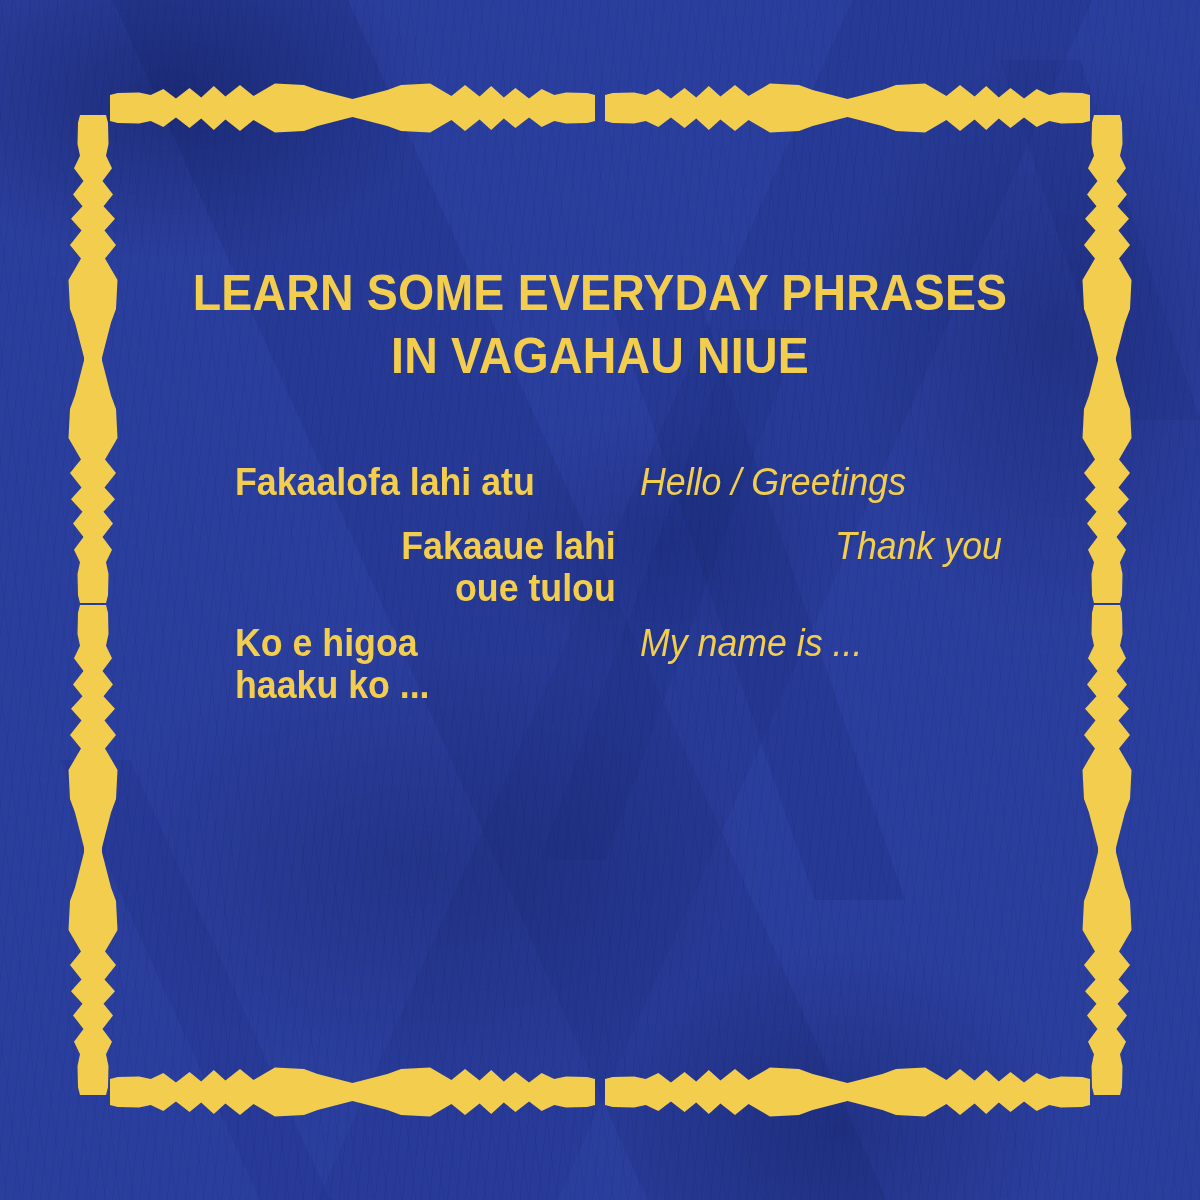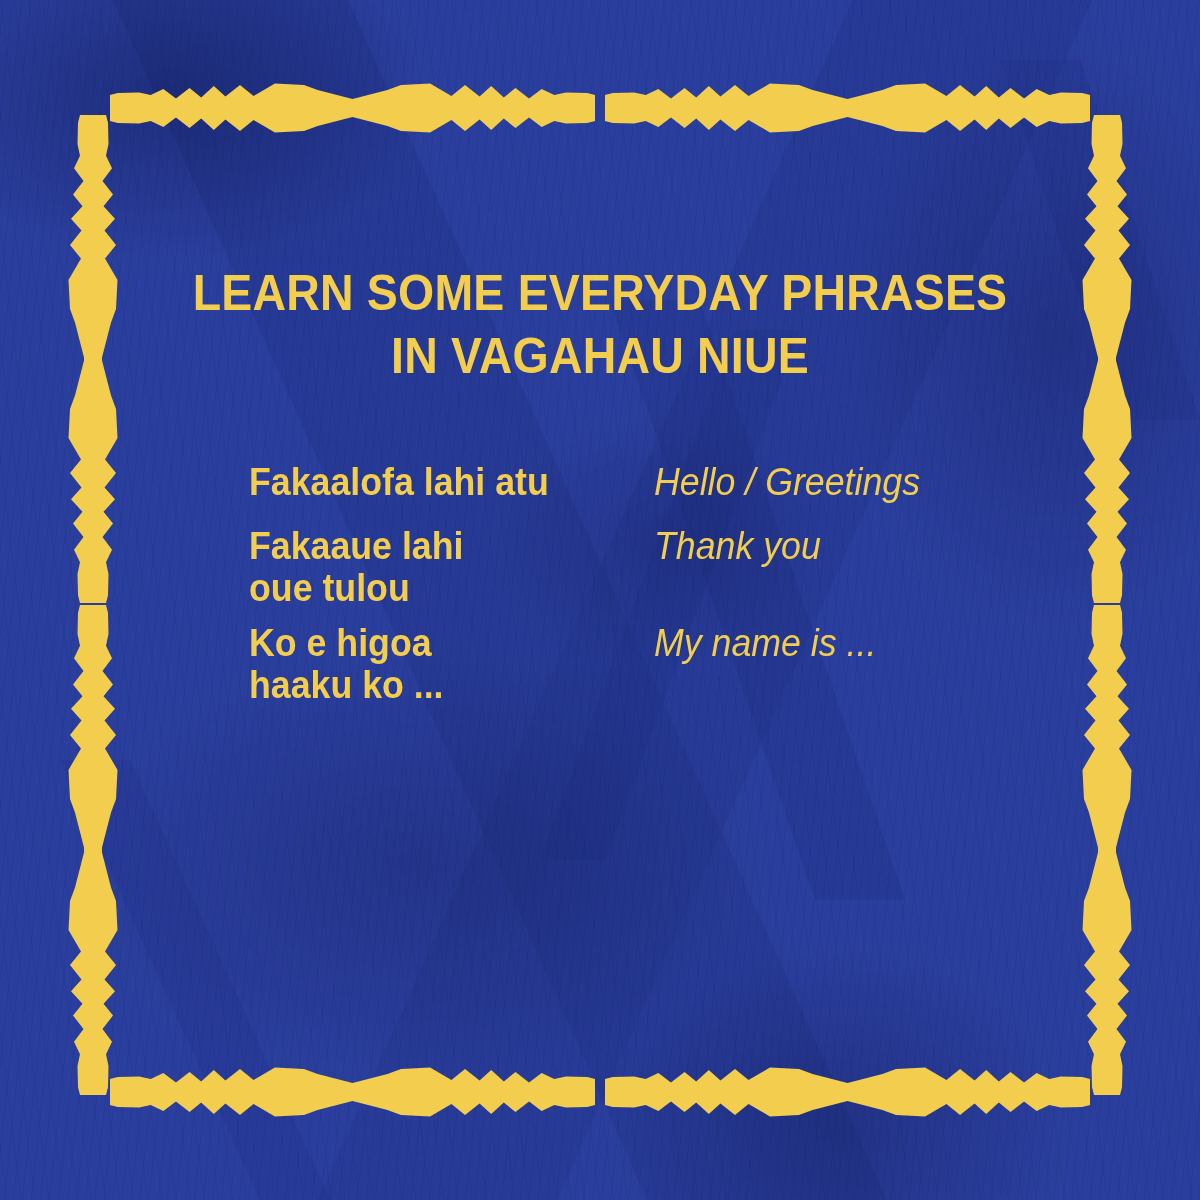--- a/index.html
+++ b/index.html
@@ -77,31 +77,31 @@
     font-weight: 700;
     letter-spacing: .2px;
     transform: scaleX(.93);
     transform-origin: 50% 50%;
     text-transform: uppercase;
   }
   .title .line { display: block; white-space: nowrap; }
 
   .phrase-table {
     position: absolute;
-    left: 249px;
+    left: 235px;
     top: 462px;
     width: 790px;
   }
   .phrase-row {
     display: flex;
     align-items: flex-start;
     margin-bottom: 22px;
   }
   .phrase-row:last-child { margin-bottom: 0; }
-  .phrase-row.gap-tight { margin-bottom: 14px; }
+  .phrase-row.gap-tight { margin-bottom: 14px; text-align: right; }
 
   .niuean {
     flex: 0 0 405px;
     color: #f3ce4e;
     font-weight: 700;
     font-size: 38px;
     line-height: 1.10;
     transform: scaleX(.94);
     transform-origin: 0 50%;
     white-space: pre-line;

